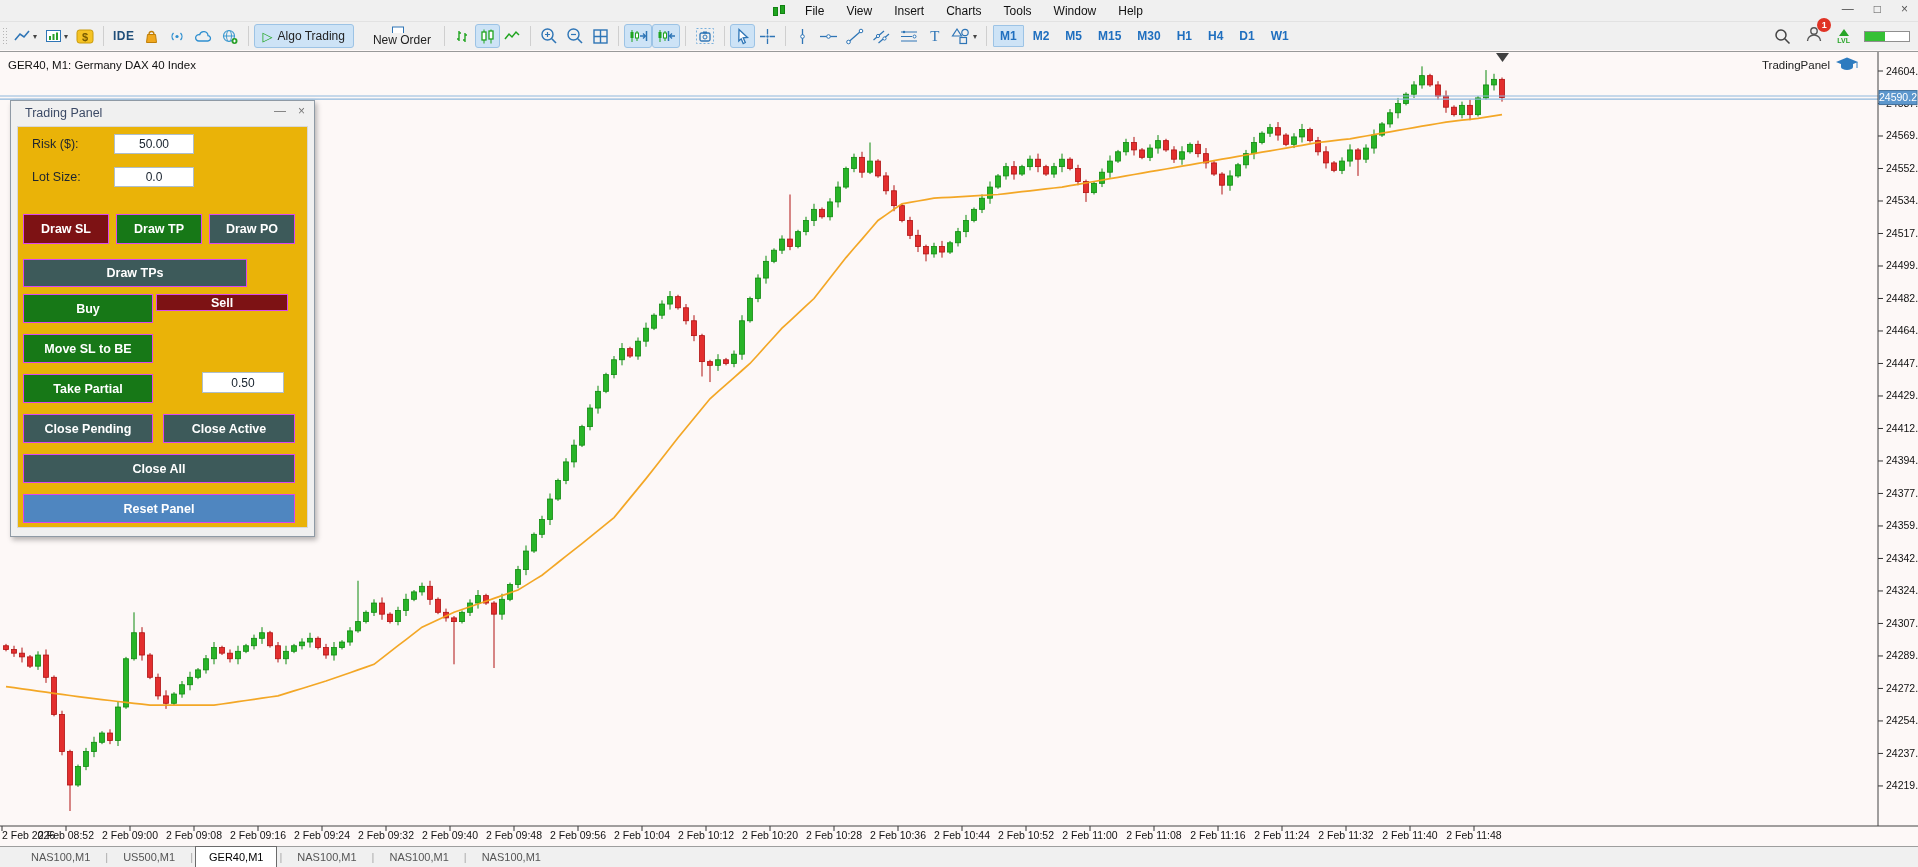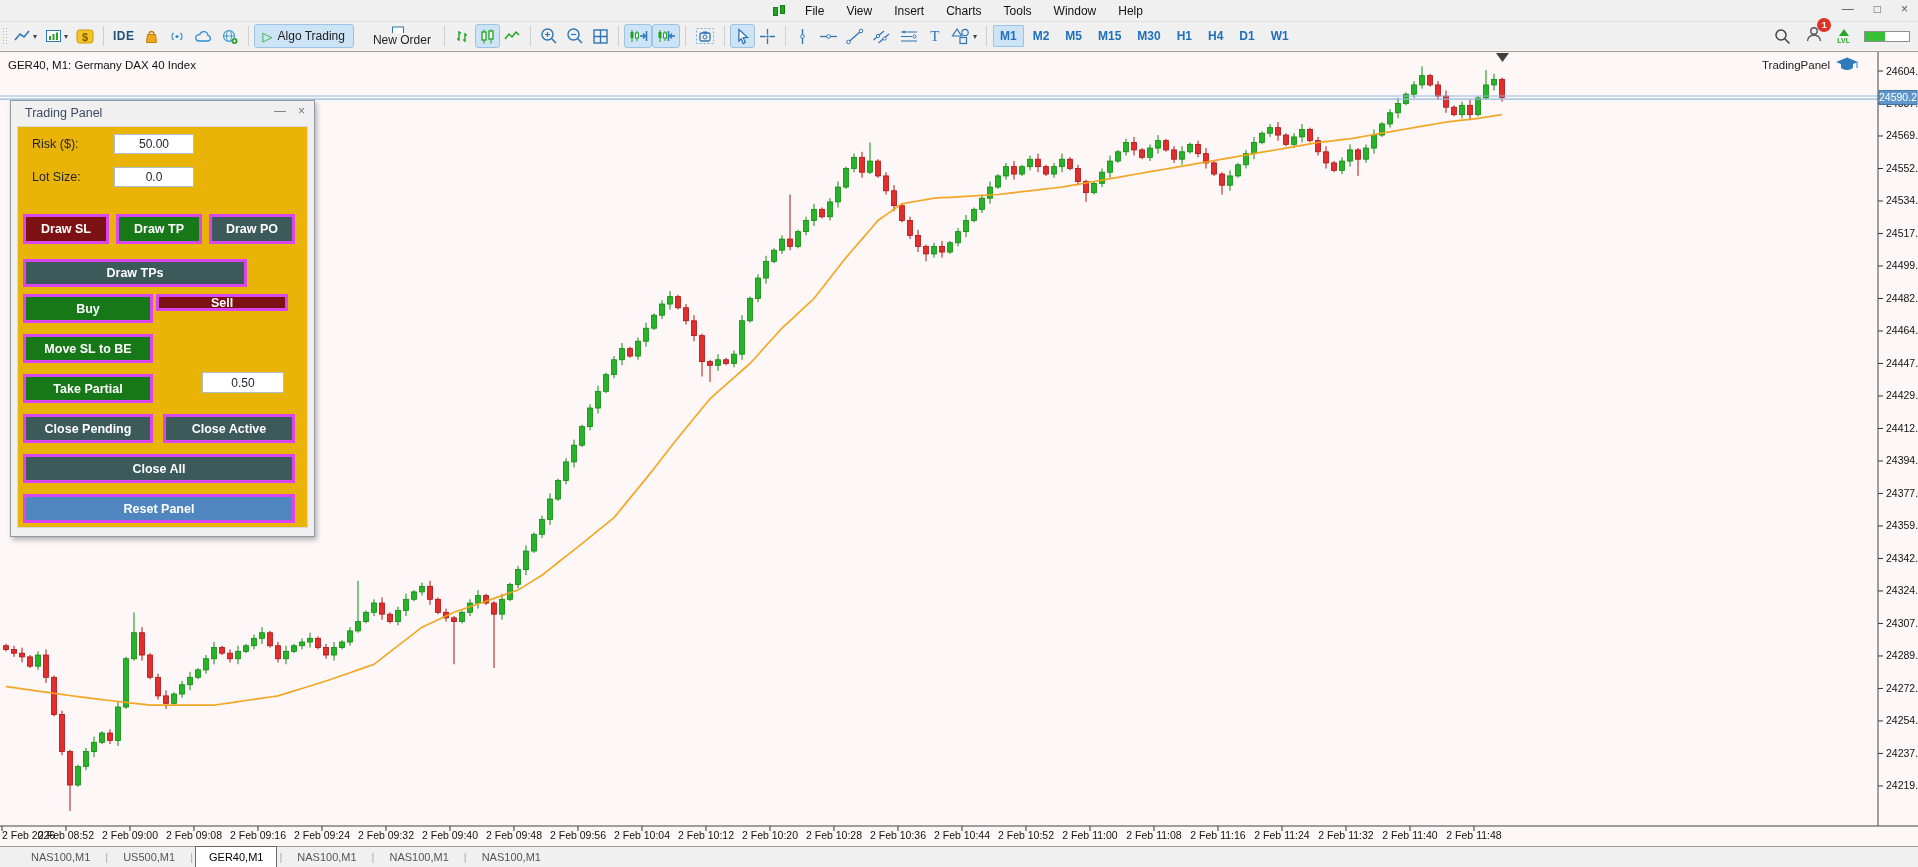--- a/index.html
+++ b/index.html
@@ -52,21 +52,21 @@
   #tpanel-title { position:absolute; left:0; top:0; right:0; height:24px; display:flex; align-items:center; }
   #tpanel-title .ttl { font-size:12.5px; color:#3c4a66; margin-left:14px; }
   #tpanel-title .ctl { position:absolute; top:3px; font-size:12px; color:#777; cursor:default; }
   #tpanel-min { right:28px; }
   #tpanel-close { right:9px; }
   #tpanel-body { position:absolute; left:6px; right:6px; top:25px; bottom:8px;
     border:1px solid #d8d8d8; background:#eab308; }
   .plabel { position:absolute; font-size:12.5px; color:#1c2430; }
   .pinput { position:absolute; height:20px; border:1px solid #aebecb; background:#fff;
     text-align:center; font-size:12px; color:#16202c; font-family:"Liberation Sans",sans-serif; }
-  .pbtn { position:absolute; border:3px solid #d946ef; color:#fff; font-weight:bold;
+  .pbtn { position:absolute; border:1px solid #d946ef; color:#fff; font-weight:bold;
     font-size:12.5px; display:flex; align-items:center; justify-content:center;
     font-family:"Liberation Sans",sans-serif; cursor:default; }
   .red   { background:#7d1214; }
   .green { background:#177817; }
   .slate { background:#3d5a5a; }
   .blue  { background:#4f86c0; }
   
   #tabbar { position:absolute; left:0; top:846px; width:1918px; height:21px;
     background:#f0f0f0; border-top:1px solid #9e9e9e; display:flex; align-items:flex-end;
     padding-left:18px; }

